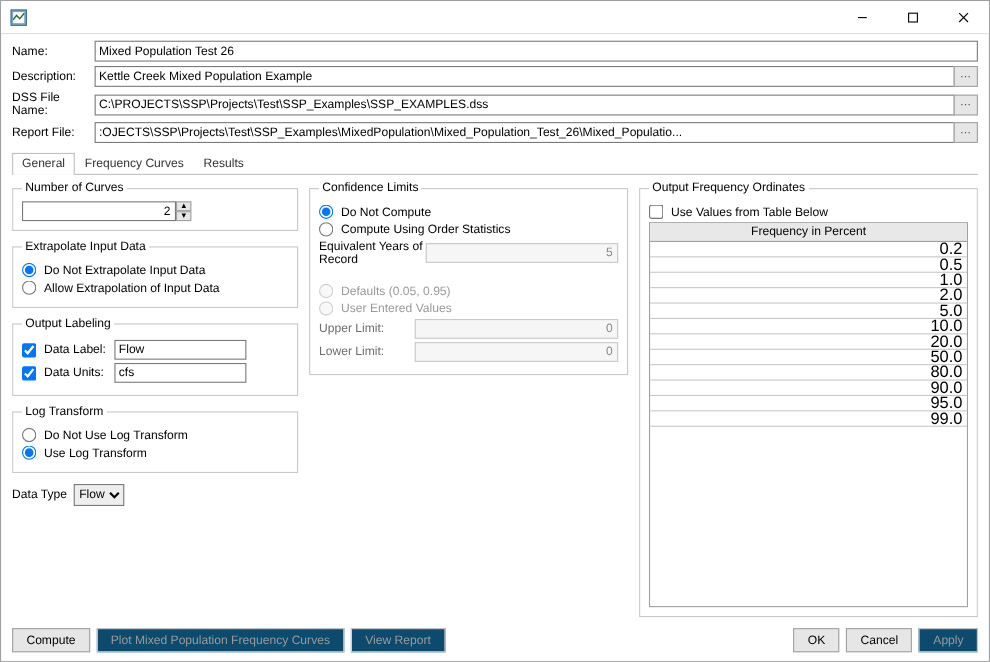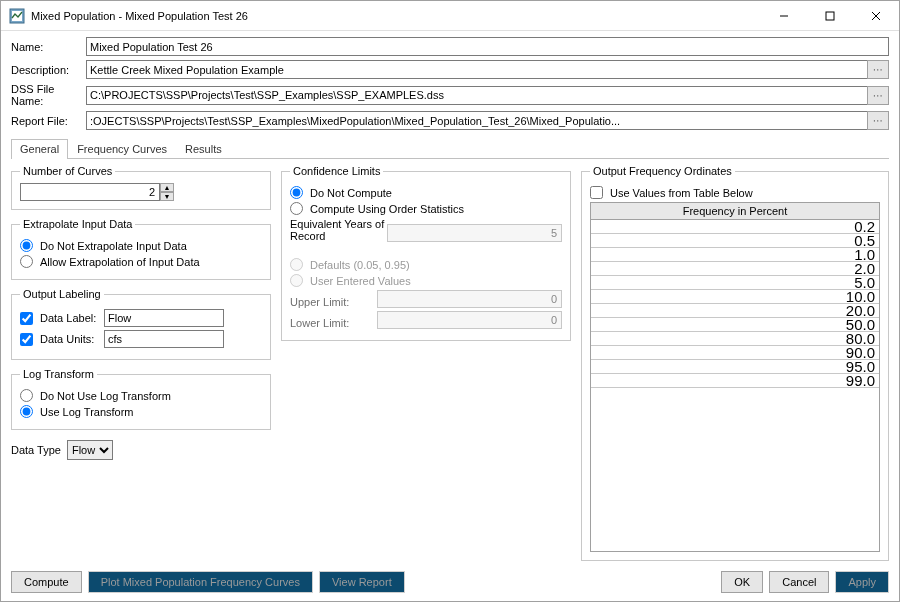--- a/index.html
+++ b/index.html
@@ -143,21 +143,21 @@
   .spin-btns { display:flex; flex-direction:column; }
   .spin-btns div {
     width:14px; height:9px;
     border:1px solid #a0a0a0;
     background:#e6e6e6;
     font-size:7px;
     display:flex;align-items:center;justify-content:center;
     line-height:1;
   }
 
-  .kv-row { display:flex; align-items:flex-end; margin:3px 0; gap:2px; }
+  .kv-row { display:flex; align-items:center; margin:3px 0; gap:2px; }
   .kv-row .kv-label { width: 85px; color:#6e6e6e; }
   .kv-row input {
     flex:1; height:18px; border:1px solid #c8c8c8;
     text-align:right; padding:1px 4px; font:inherit;
     background:#f6f6f6; color:#888;
   }
   .disabled-text { color:#9a9a9a; }
 
   .datatype-row { display:flex; align-items:center; gap:6px; margin-top:2px;}
   select {
@@ -216,21 +216,20 @@
 <div class="window">
 
   <div class="titlebar">
     <span class="title-icon">
       <svg viewBox="0 0 16 16">
           <rect x="1" y="1" width="14" height="14" fill="#7aa7c7" stroke="#3a6a8a"></rect>
           <rect x="3" y="3" width="10" height="10" fill="#fff"></rect>
           <path d="M3 10 L6 6 L9 9 L13 4" stroke="#2a6a3a" fill="none" stroke-width="1.3"></path>
         </svg>
     </span>
-    <span class="titlebar-text">Mixed Population - Mixed Population Test 26</span>
     <span class="titlebar-spacer"></span>
     <div class="win-btns">
       <div class="win-btn">
           <svg width="10" height="10">
             <line x1="1" y1="5" x2="9" y2="5" stroke="#000"></line>
           </svg>
         </div>
       <div class="win-btn">
           <svg width="10" height="10">
             <rect x="1" y="1" width="8" height="8" fill="none" stroke="#000"></rect>

